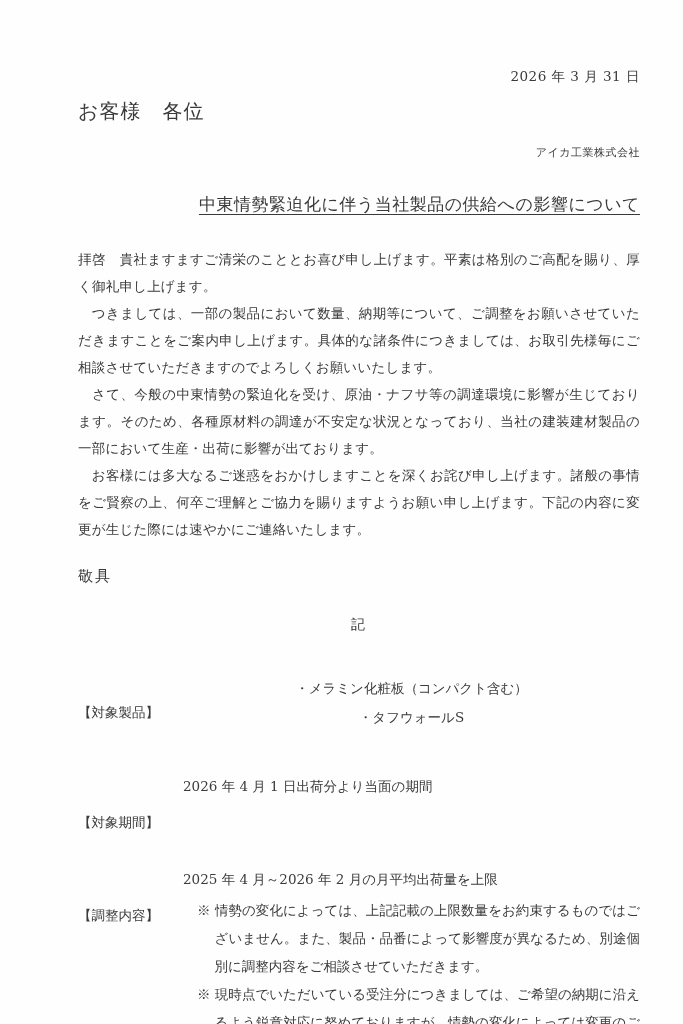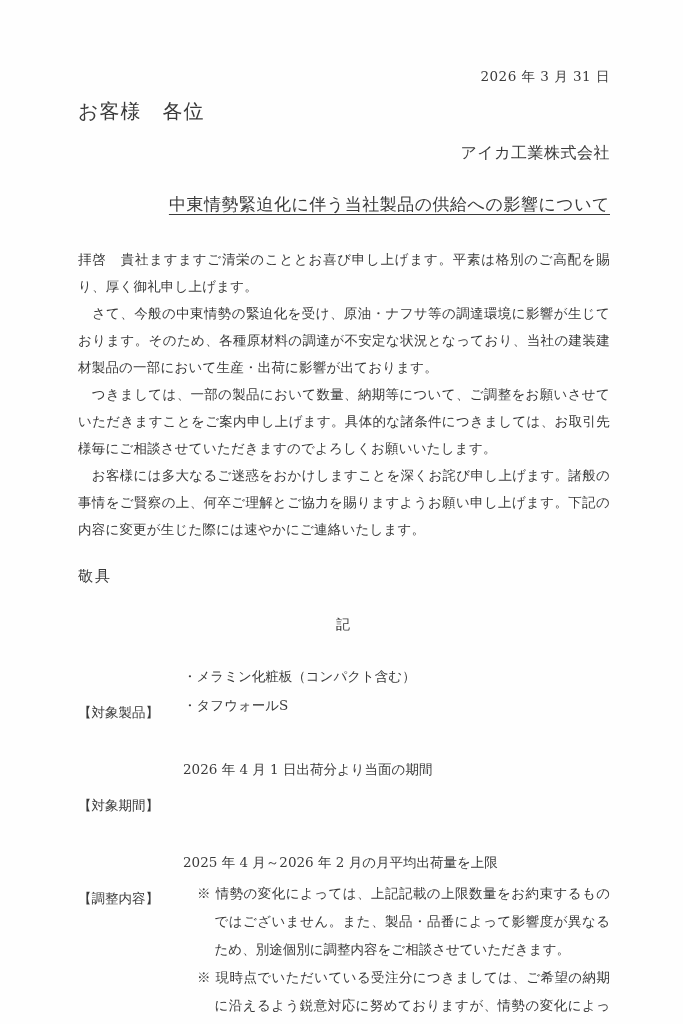--- a/index.html
+++ b/index.html
@@ -9,36 +9,36 @@
   }
   .page {
     position: relative;
     width: 683px;
     height: 1024px;
     background: #fefefe;
     font-family: "DejaVu Serif", "Liberation Serif", serif;
     color: #3a3a3a;
     overflow: hidden;
     box-sizing: border-box;
-    padding: 68px 73px 0 78px;
+    padding: 68px 43px 0 78px;
   }
   .date-line {
     text-align: right;
     font-size: 13.5px;
     letter-spacing: 0.5px;
   }
   .recipient {
     margin-top: 12px;
     font-size: 20px;
     letter-spacing: 1px;
   }
   .sender-block {
     margin-top: 16px;
     text-align: right;
-    font-size: 16px;
+    font-size: 11px;
     line-height: 24px;
     letter-spacing: 0.5px;
   }
   .doc-title {
     margin-top: 28px;
     text-align: right;
     font-size: 17px;
     letter-spacing: 0.5px;
   }
   .doc-title span {
@@ -77,22 +77,23 @@
     flex: 0 0 auto;
     white-space: nowrap;
     margin-right: 24px;
     margin-top: 36px;
   }
   .section-content {
     flex: 1 1 auto;
   }
   .section-content ul {
     list-style: none;
-    margin: 0;
+    margin: 12px;
     padding: 0;
+    text-align: center;
   }
   .notes {
     margin-top: 2px;
     padding-left: 14px;
   }
   .note {
     padding-left: 1.3em;
     text-indent: -1.3em;
     line-height: 28px;
     text-align: justify;
@@ -110,22 +111,22 @@
   <div class="sender-block">
     <div>アイカ工業株式会社</div>
   </div>
 
   <div class="doc-title">
     <span>中東情勢緊迫化に伴う当社製品の供給への影響について</span>
   </div>
 
   <div class="body-block">
     <p>拝啓　貴社ますますご清栄のこととお喜び申し上げます。平素は格別のご高配を賜り、厚く御礼申し上げます。</p>
+    <p>　つきましては、一部の製品において数量、納期等について、ご調整をお願いさせていただきますことをご案内申し上げます。具体的な諸条件につきましては、お取引先様毎にご相談させていただきますのでよろしくお願いいたします。</p>
     <p>　さて、今般の中東情勢の緊迫化を受け、原油・ナフサ等の調達環境に影響が生じております。そのため、各種原材料の調達が不安定な状況となっており、当社の建装建材製品の一部において生産・出荷に影響が出ております。</p>
-    <p>　つきましては、一部の製品において数量、納期等について、ご調整をお願いさせていただきますことをご案内申し上げます。具体的な諸条件につきましては、お取引先様毎にご相談させていただきますのでよろしくお願いいたします。</p>
     <p>　お客様には多大なるご迷惑をおかけしますことを深くお詫び申し上げます。諸般の事情をご賢察の上、何卒ご理解とご協力を賜りますようお願い申し上げます。下記の内容に変更が生じた際には速やかにご連絡いたします。</p>
   </div>
 
   <div class="closing-line">敬具</div>
 
   <div class="record-marker">記</div>
 
   <div class="section">
     <div class="section-label">【対象製品】</div>
     <div class="section-content">

